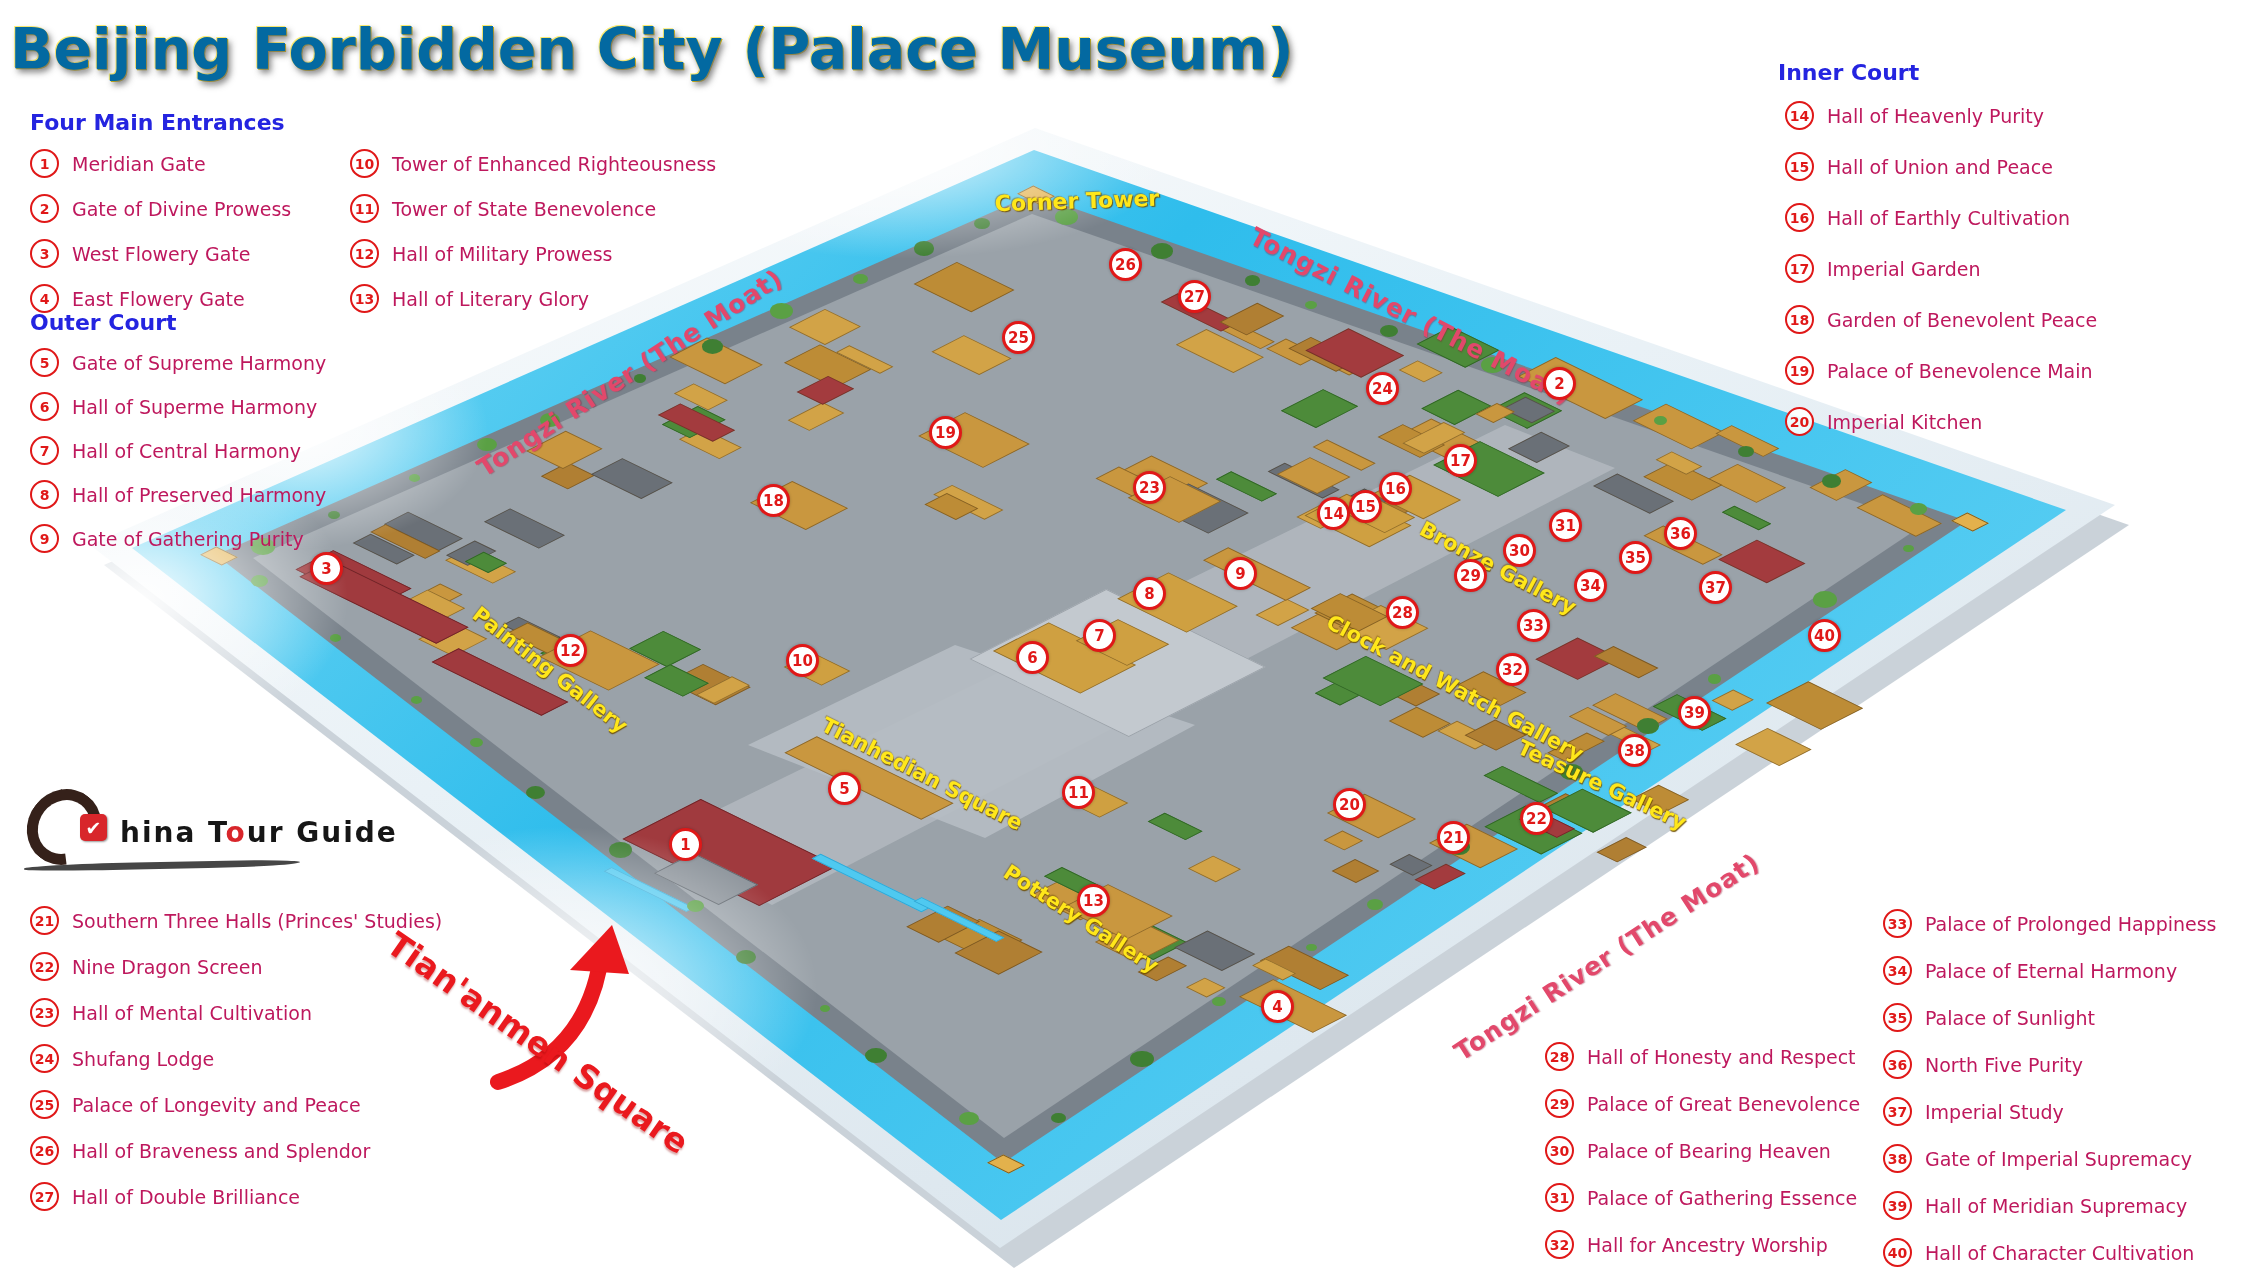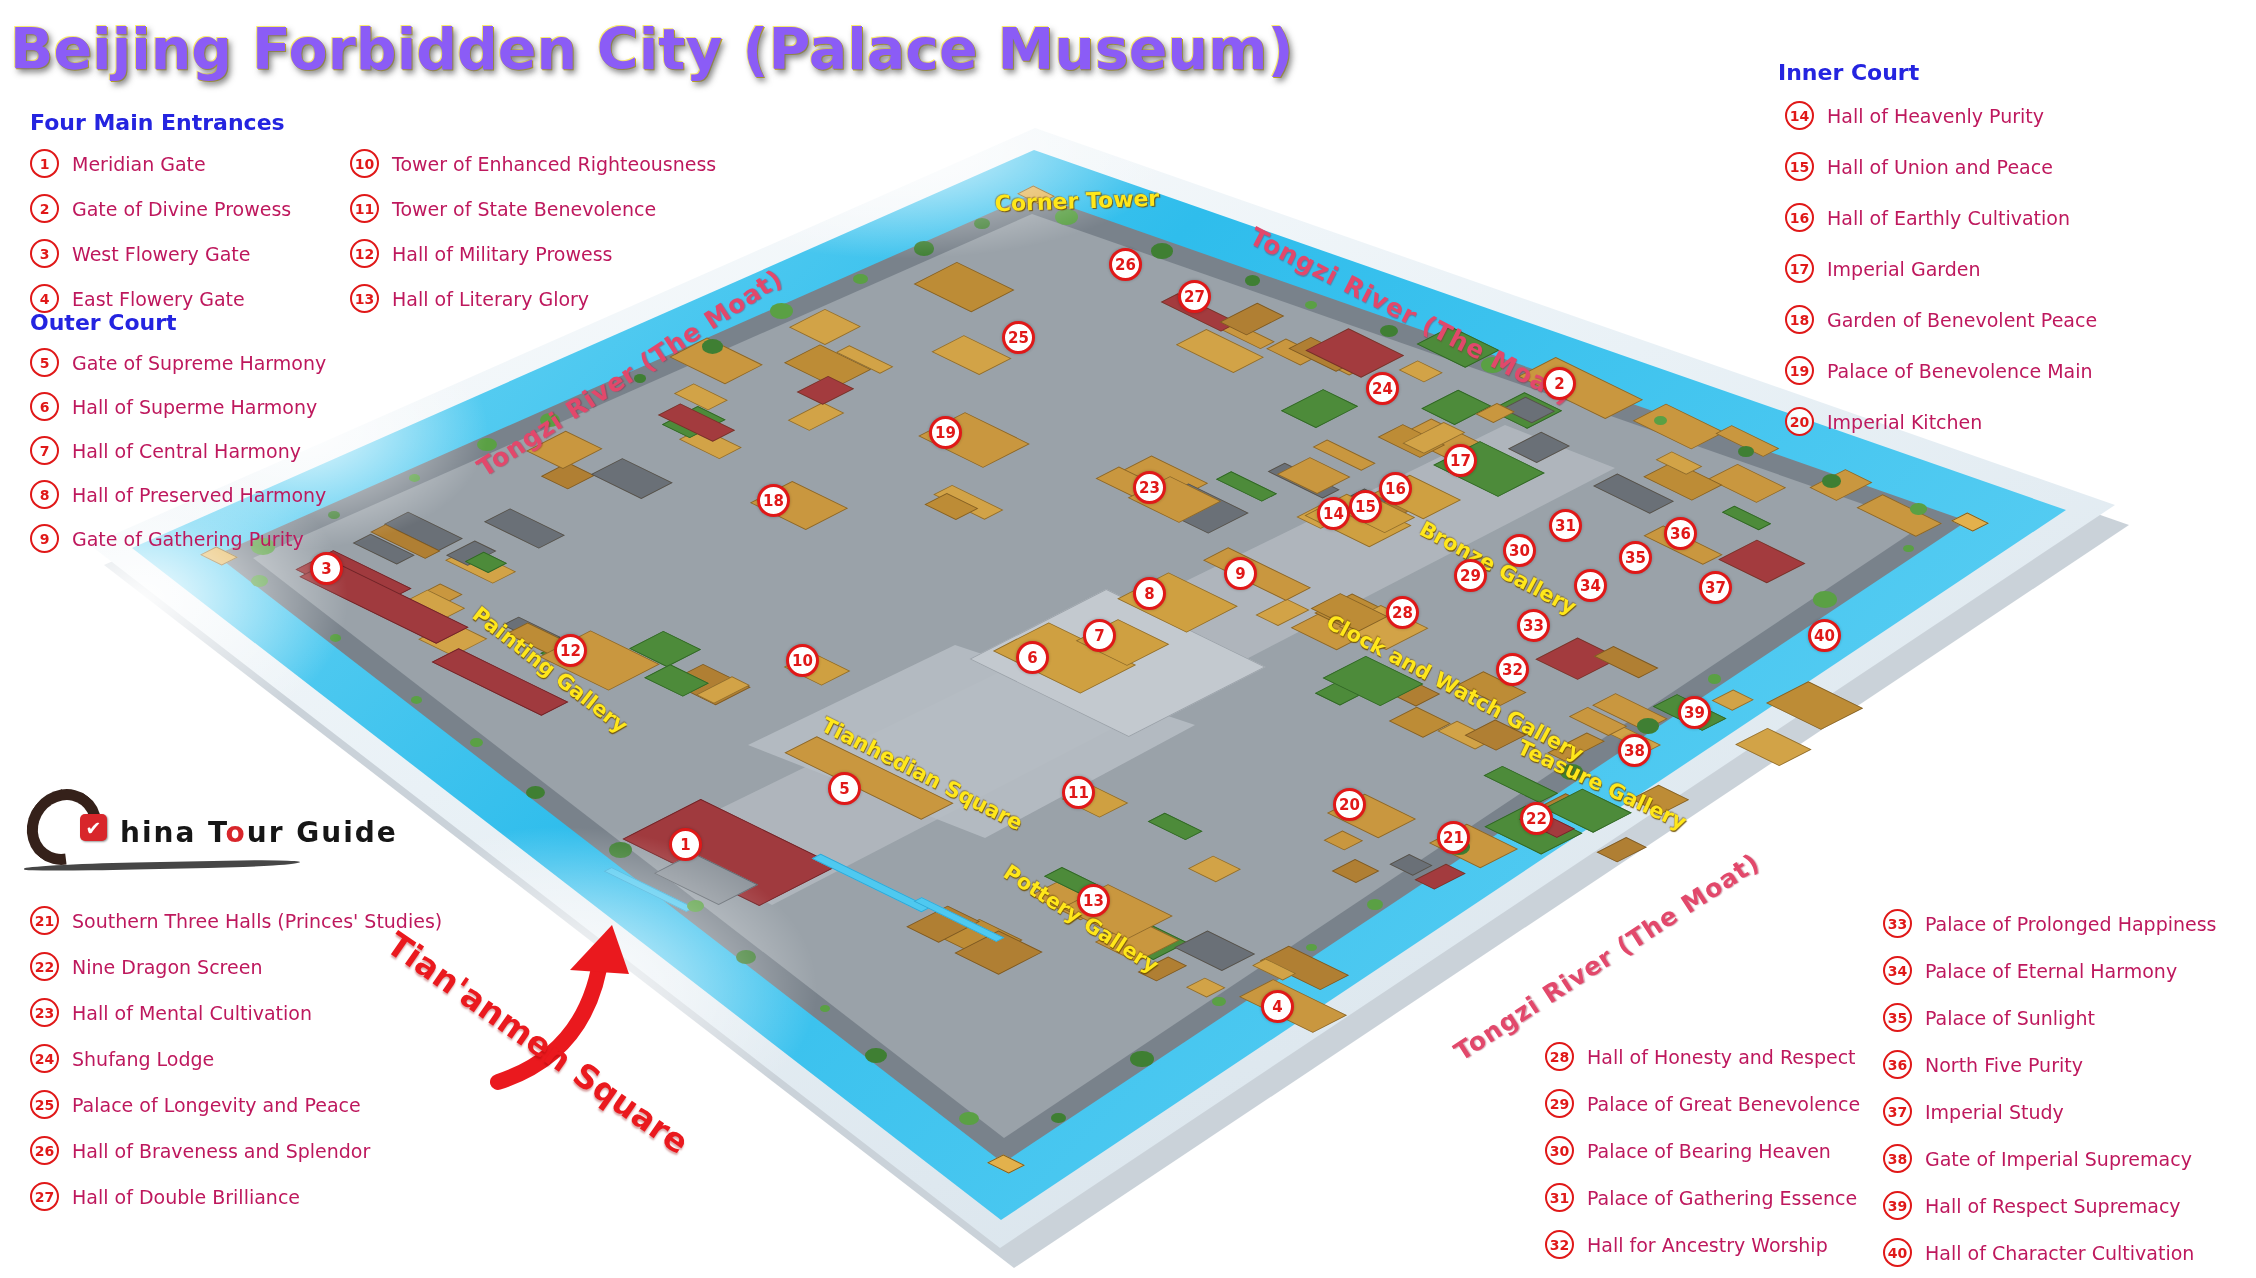--- a/index.html
+++ b/index.html
@@ -1,20 +1,20 @@
 <!DOCTYPE html>
 <html><head>
 <meta charset="utf-8">
 <style>
   html,body{margin:0;padding:0;background:#fff;}
   #canvas{position:relative;width:2256px;height:1278px;background:#fff;overflow:hidden;
     font-family:"DejaVu Sans","Liberation Sans",sans-serif;}
   
   #title{position:absolute;left:10px;top:16px;font-size:57px;font-weight:700;letter-spacing:0px;
-    color:#8b5cf6;z-index:60;white-space:nowrap;
+    color:#0369a1;z-index:60;white-space:nowrap;
     text-shadow:3px 4px 6px rgba(110,110,110,.85),1px 1px 0 #d8b800,-1px -1px 0 #ffef70;}
   
   .lhead{position:absolute;font-size:22px;font-weight:700;color:#2424e0;z-index:60;white-space:nowrap;}
   .llist{position:absolute;display:flex;flex-direction:column;z-index:60;}
   .lrow{display:flex;align-items:center;gap:13px;white-space:nowrap;}
   .lnum{flex:0 0 auto;width:25px;height:25px;border:2px solid #e01818;border-radius:50%;
     background:rgba(255,255,255,.9);color:#e01818;font-size:14px;font-weight:700;
     display:flex;align-items:center;justify-content:center;}
   .ltxt{font-size:19px;color:#be185d;font-weight:500;}
   
@@ -504,21 +504,21 @@
       <div class="lrow">
         <span class="lnum">37</span>
         <span class="ltxt">Imperial Study</span>
       </div>
       <div class="lrow">
         <span class="lnum">38</span>
         <span class="ltxt">Gate of Imperial Supremacy</span>
       </div>
       <div class="lrow">
         <span class="lnum">39</span>
-        <span class="ltxt">Hall of Respect Supremacy</span>
+        <span class="ltxt">Hall of Meridian Supremacy</span>
       </div>
       <div class="lrow">
         <span class="lnum">40</span>
         <span class="ltxt">Hall of Character Cultivation</span>
       </div>
     </div>
 
   <div id="logo">
     <div id="logo-c"></div>
     <div id="logo-check">✔</div>

